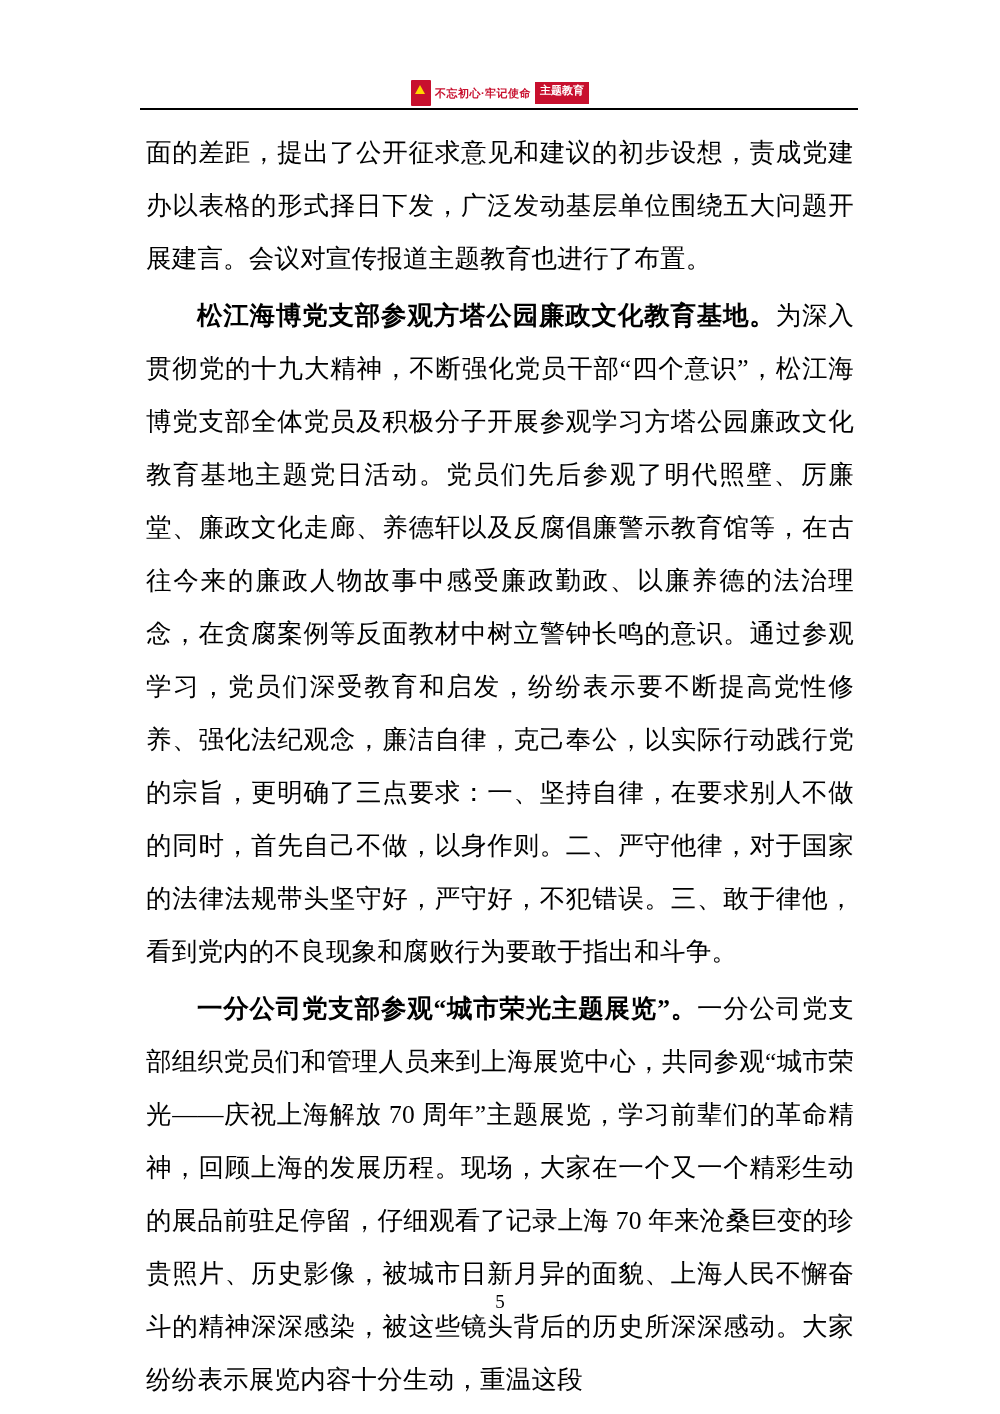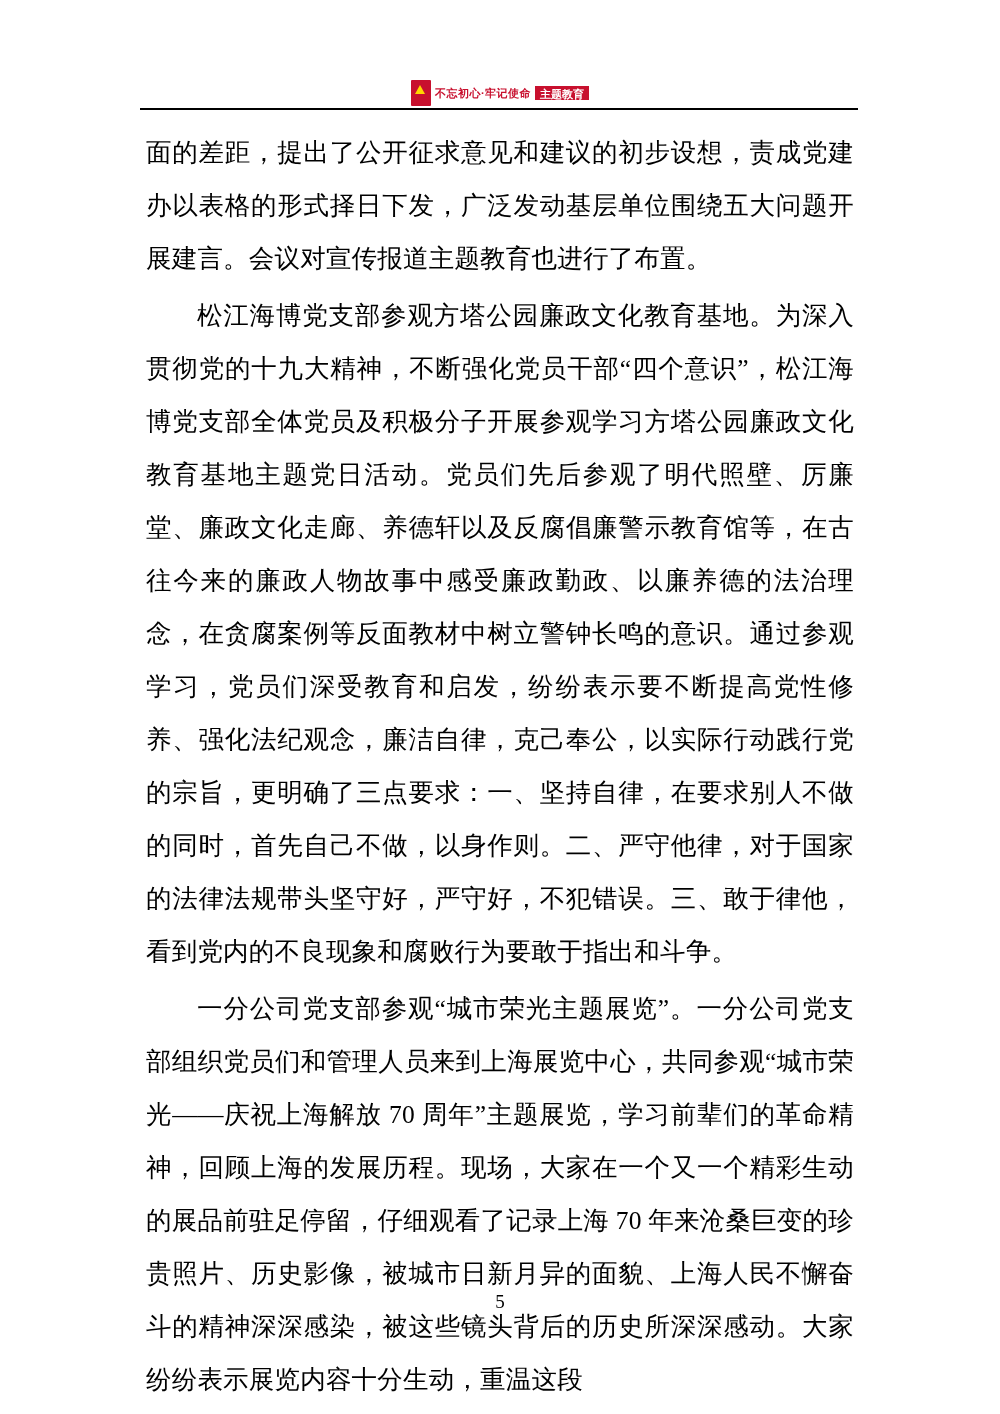--- a/index.html
+++ b/index.html
@@ -65,21 +65,21 @@
     letter-spacing: 0.5px;
     line-height: 1;
     white-space: nowrap;
   }
   .logo-badge {
     background: #c8102e;
     color: #ffffff;
     font-family: "Liberation Sans", "DejaVu Sans", sans-serif;
     font-size: 11px;
     font-weight: bold;
-    padding: 3px 5px 0 5px;
+    padding: 3px 5px 8px 5px;
     line-height: 1;
     white-space: nowrap;
   }
   
   .header-rule {
     position: absolute;
     left: 140px;
     top: 108px;
     width: 718px;
     height: 0;
@@ -97,21 +97,21 @@
     font-size: 25.5px;
     line-height: 53px;
     text-align: justify;
     text-justify: inter-ideograph;
     letter-spacing: 0.2px;
   }
   p.para.indent {
     text-indent: 2em;
   }
   .lead {
-    font-weight: normal;
+    font-weight: bold;
   }
   
   .page-number {
     position: absolute;
     left: 0;
     top: 1291px;
     width: 1000px;
     text-align: center;
     font-size: 19px;
     font-family: "Liberation Serif", "DejaVu Serif", serif;

